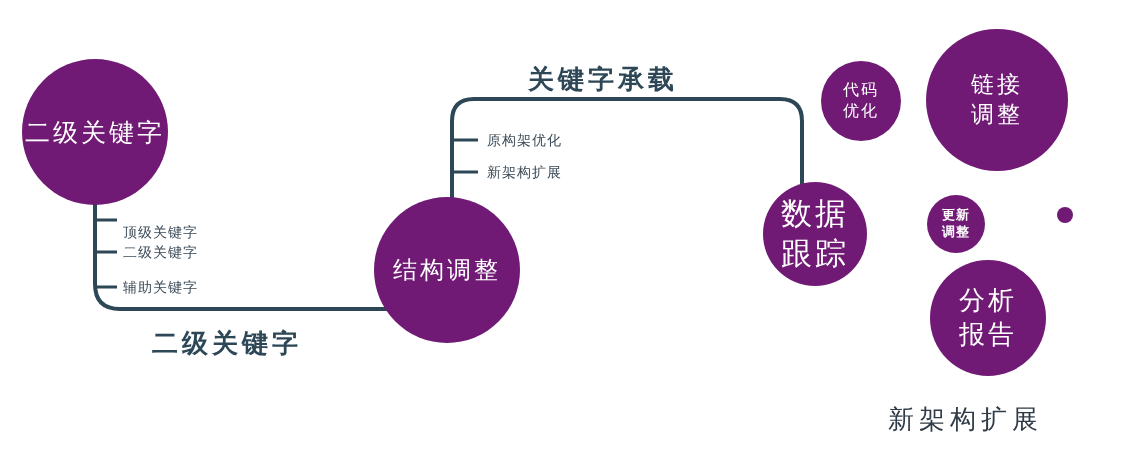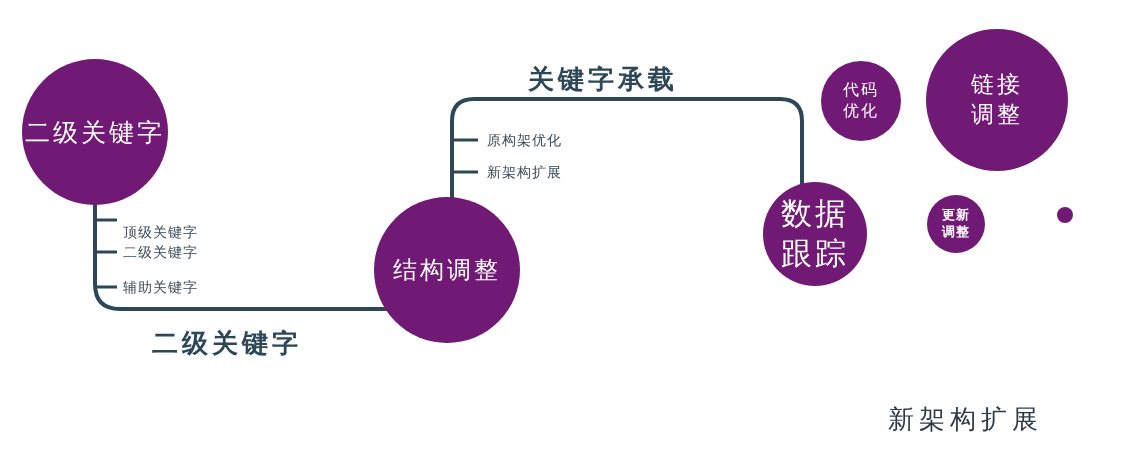--- a/index.html
+++ b/index.html
@@ -95,20 +95,24 @@
 调整</span>
   </div>
 
   <div class="node" style="left:927px; top:195px; width:58px; height:58px; font-size:13px; font-weight:bold;">
     <span class="node-label" style="letter-spacing:1px;">更新
 调整</span>
   </div>
 
   <div class="node" style="left:1057px; top:207px; width:16px; height:16px;"></div>
 
+  <div class="node" style="left:930px; top:260px; width:116px; height:116px; font-size:26px;">
+    <span class="node-label">分析
+报告</span>
+  </div>
 
   <div class="branch-label" style="left:123px; top:224px;">顶级关键字</div>
   <div class="branch-label" style="left:123px; top:244px;">二级关键字</div>
   <div class="branch-label" style="left:123px; top:279px;">辅助关键字</div>
 
   <div class="branch-label" style="left:487px; top:132px;">原构架优化</div>
   <div class="branch-label" style="left:487px; top:164px;">新架构扩展</div>
 
   <div class="edge-label" style="left:152px; top:326px; font-size:26px;">二级关键字</div>
   <div class="edge-label" style="left:528px; top:62px; font-size:26px;">关键字承载</div>

